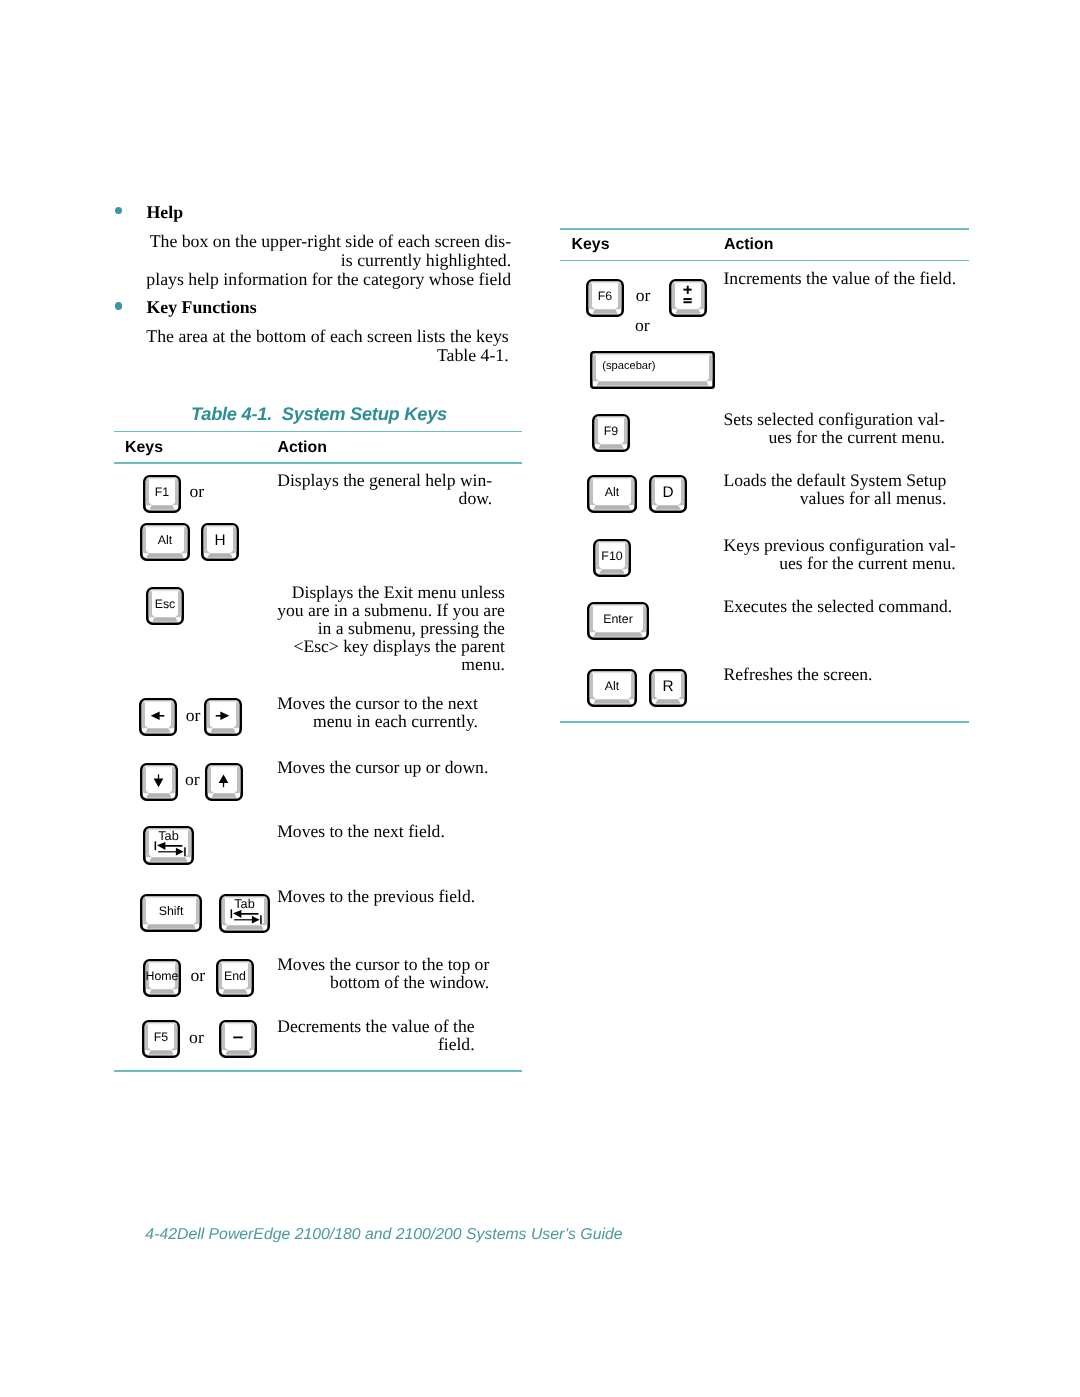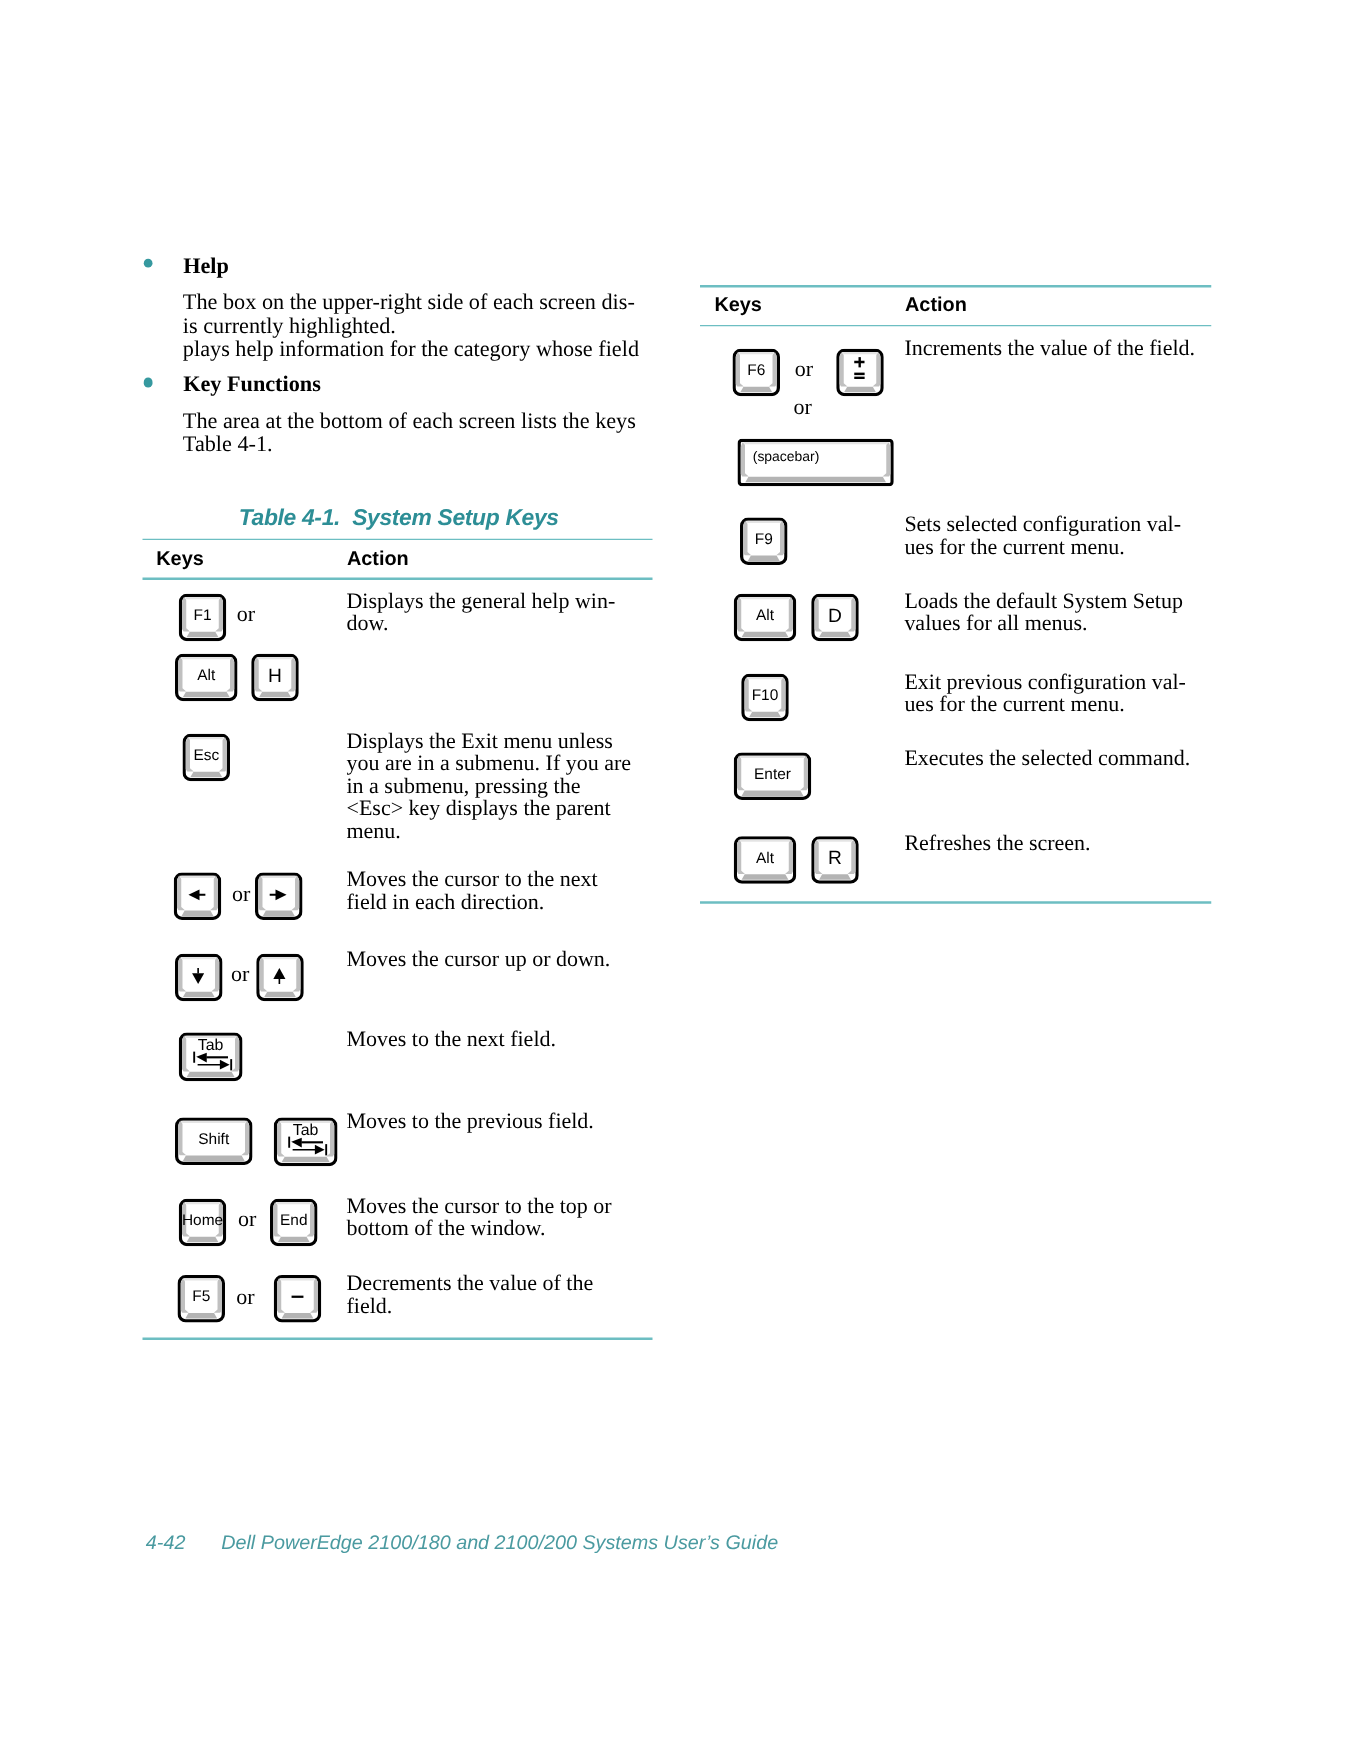--- a/index.html
+++ b/index.html
@@ -1,19 +1,19 @@
 <!DOCTYPE html>
 <html style="--teal: #2d8e96; --rule: #6dbec2; --bullet: #36999f; --footer: #4a9aa0;"><head>
 <meta charset="utf-8">
 <style>
   html,body{margin:0;padding:0;background:#fff;}
   *{-webkit-font-smoothing:antialiased;text-rendering:geometricPrecision;}
   body{width:1080px;height:1397px;
        font-family:"Liberation Serif",serif;color:#000;}
-  .page{position:relative;width:984px;height:1397px;overflow:hidden;background:#fff;}
+  .page{position:relative;width:984px;height:1397px;overflow:hidden;background:#fff;text-align:right;}
 
   
   .bl-dot{position:absolute;width:7.4px;height:7.4px;
           border-radius:50%;background:var(--bullet,#36999f);}
   .bl-head{position:absolute;left:146.5px;font-weight:bold;font-size:17.8px;
            line-height:19px;white-space:nowrap;}
   .bl-body{position:absolute;left:146.3px;font-size:17.8px;line-height:19px;
            white-space:nowrap;}
 
   
@@ -130,21 +130,21 @@
           <rect x="2.6" y="2.6" width="70.8" height="70.8" rx="10.5" ry="10.5" fill="#ffffff" stroke="#000000" stroke-width="5.2"></rect>
           <path d="M5.2 13 L7.800000000000001 5.6 L11.2 8.4 L12 10.6 L12 55 L18 60.4 L7.6 60.4 L5.2 56.4 Z" fill="#c0c0c0"></path>
           <path d="M70.8 13 L68.2 5.6 L64.8 8.4 L64 10.6 L64 55 L58 60.4 L68.39999999999999 60.4 L70.8 56.4 Z" fill="#c0c0c0"></path>
           <path d="M8.6 5 L67.39999999999999 5 L64 8.6 L12 8.6 Z" fill="#e4e4e4"></path>
           <path d="M17.5 60.6 L58.5 60.6 L63.5 69.6 L12.5 69.6 Z" fill="#b4b4b4"></path>
           <path d="M50.5 35.6 L32.8 27 L32.8 44.2 Z" fill="#000"></path>
           <rect x="23.5" y="34" width="10.6" height="3.2" fill="#000"></rect>
         </svg></span></div>
   <div class="actcell" style="left:277.2px;top:693.8px">
       <div>Moves the cursor to the next</div>
-      <div>field in each direction.</div>
+      <div>menu in each currently.</div>
     </div>
 
   <div class="keycell" style="left:128.2px;top:762.8px"><span class="kc"><svg width="38" height="38" viewBox="0 0 76 76">
           <rect x="2.6" y="2.6" width="70.8" height="70.8" rx="10.5" ry="10.5" fill="#ffffff" stroke="#000000" stroke-width="5.2"></rect>
           <path d="M5.2 13 L7.800000000000001 5.6 L11.2 8.4 L12 10.6 L12 55 L18 60.4 L7.6 60.4 L5.2 56.4 Z" fill="#c0c0c0"></path>
           <path d="M70.8 13 L68.2 5.6 L64.8 8.4 L64 10.6 L64 55 L58 60.4 L68.39999999999999 60.4 L70.8 56.4 Z" fill="#c0c0c0"></path>
           <path d="M8.6 5 L67.39999999999999 5 L64 8.6 L12 8.6 Z" fill="#e4e4e4"></path>
           <path d="M17.5 60.6 L58.5 60.6 L63.5 69.6 L12.5 69.6 Z" fill="#b4b4b4"></path>
           <path d="M37 48.400000000000006 L27.3 31 L46.7 31 Z" fill="#000"></path>
           <rect x="35.7" y="22.8" width="2.6" height="8.6" fill="#000"></rect>
@@ -310,21 +310,21 @@
 
   <div class="keycell" style="left:580.8px;top:538.7px"><span class="kc"><svg width="38" height="38" viewBox="0 0 76 76">
           <rect x="2.6" y="2.6" width="70.8" height="70.8" rx="10.5" ry="10.5" fill="#ffffff" stroke="#000000" stroke-width="5.2"></rect>
           <path d="M5.2 13 L7.800000000000001 5.6 L11.2 8.4 L12 10.6 L12 55 L18 60.4 L7.6 60.4 L5.2 56.4 Z" fill="#c0c0c0"></path>
           <path d="M70.8 13 L68.2 5.6 L64.8 8.4 L64 10.6 L64 55 L58 60.4 L68.39999999999999 60.4 L70.8 56.4 Z" fill="#c0c0c0"></path>
           <path d="M8.6 5 L67.39999999999999 5 L64 8.6 L12 8.6 Z" fill="#e4e4e4"></path>
           <path d="M17.5 60.6 L58.5 60.6 L63.5 69.6 L12.5 69.6 Z" fill="#b4b4b4"></path>
           <text x="38" y="42.104000000000006" text-anchor="middle" font-family="&quot;Liberation Sans&quot;, sans-serif" font-size="24.7" fill="#000">F10</text>
         </svg></span></div>
   <div class="actcell" style="left:723.5px;top:535.9px">
-      <div>Exit previous configuration val-</div>
+      <div>Keys previous configuration val-</div>
       <div>ues for the current menu.</div>
     </div>
 
   <div class="keycell" style="left:575.1px;top:602.3px"><span class="kc"><svg width="62" height="38" viewBox="0 0 124 76">
           <rect x="2.6" y="2.6" width="118.8" height="70.8" rx="10.5" ry="10.5" fill="#ffffff" stroke="#000000" stroke-width="5.2"></rect>
           <path d="M5.2 13 L7.800000000000001 5.6 L11.2 8.4 L12 10.6 L12 55 L18 60.4 L7.6 60.4 L5.2 56.4 Z" fill="#c0c0c0"></path>
           <path d="M118.8 13 L116.2 5.6 L112.8 8.4 L112 10.6 L112 55 L106 60.4 L116.39999999999999 60.4 L118.8 56.4 Z" fill="#c0c0c0"></path>
           <path d="M8.6 5 L115.39999999999999 5 L112 8.6 L12 8.6 Z" fill="#e4e4e4"></path>
           <path d="M17.5 60.6 L106.5 60.6 L111.5 69.6 L12.5 69.6 Z" fill="#b4b4b4"></path>
           <text x="62" y="42.104000000000006" text-anchor="middle" font-family="&quot;Liberation Sans&quot;, sans-serif" font-size="24.7" fill="#000">Enter</text>

